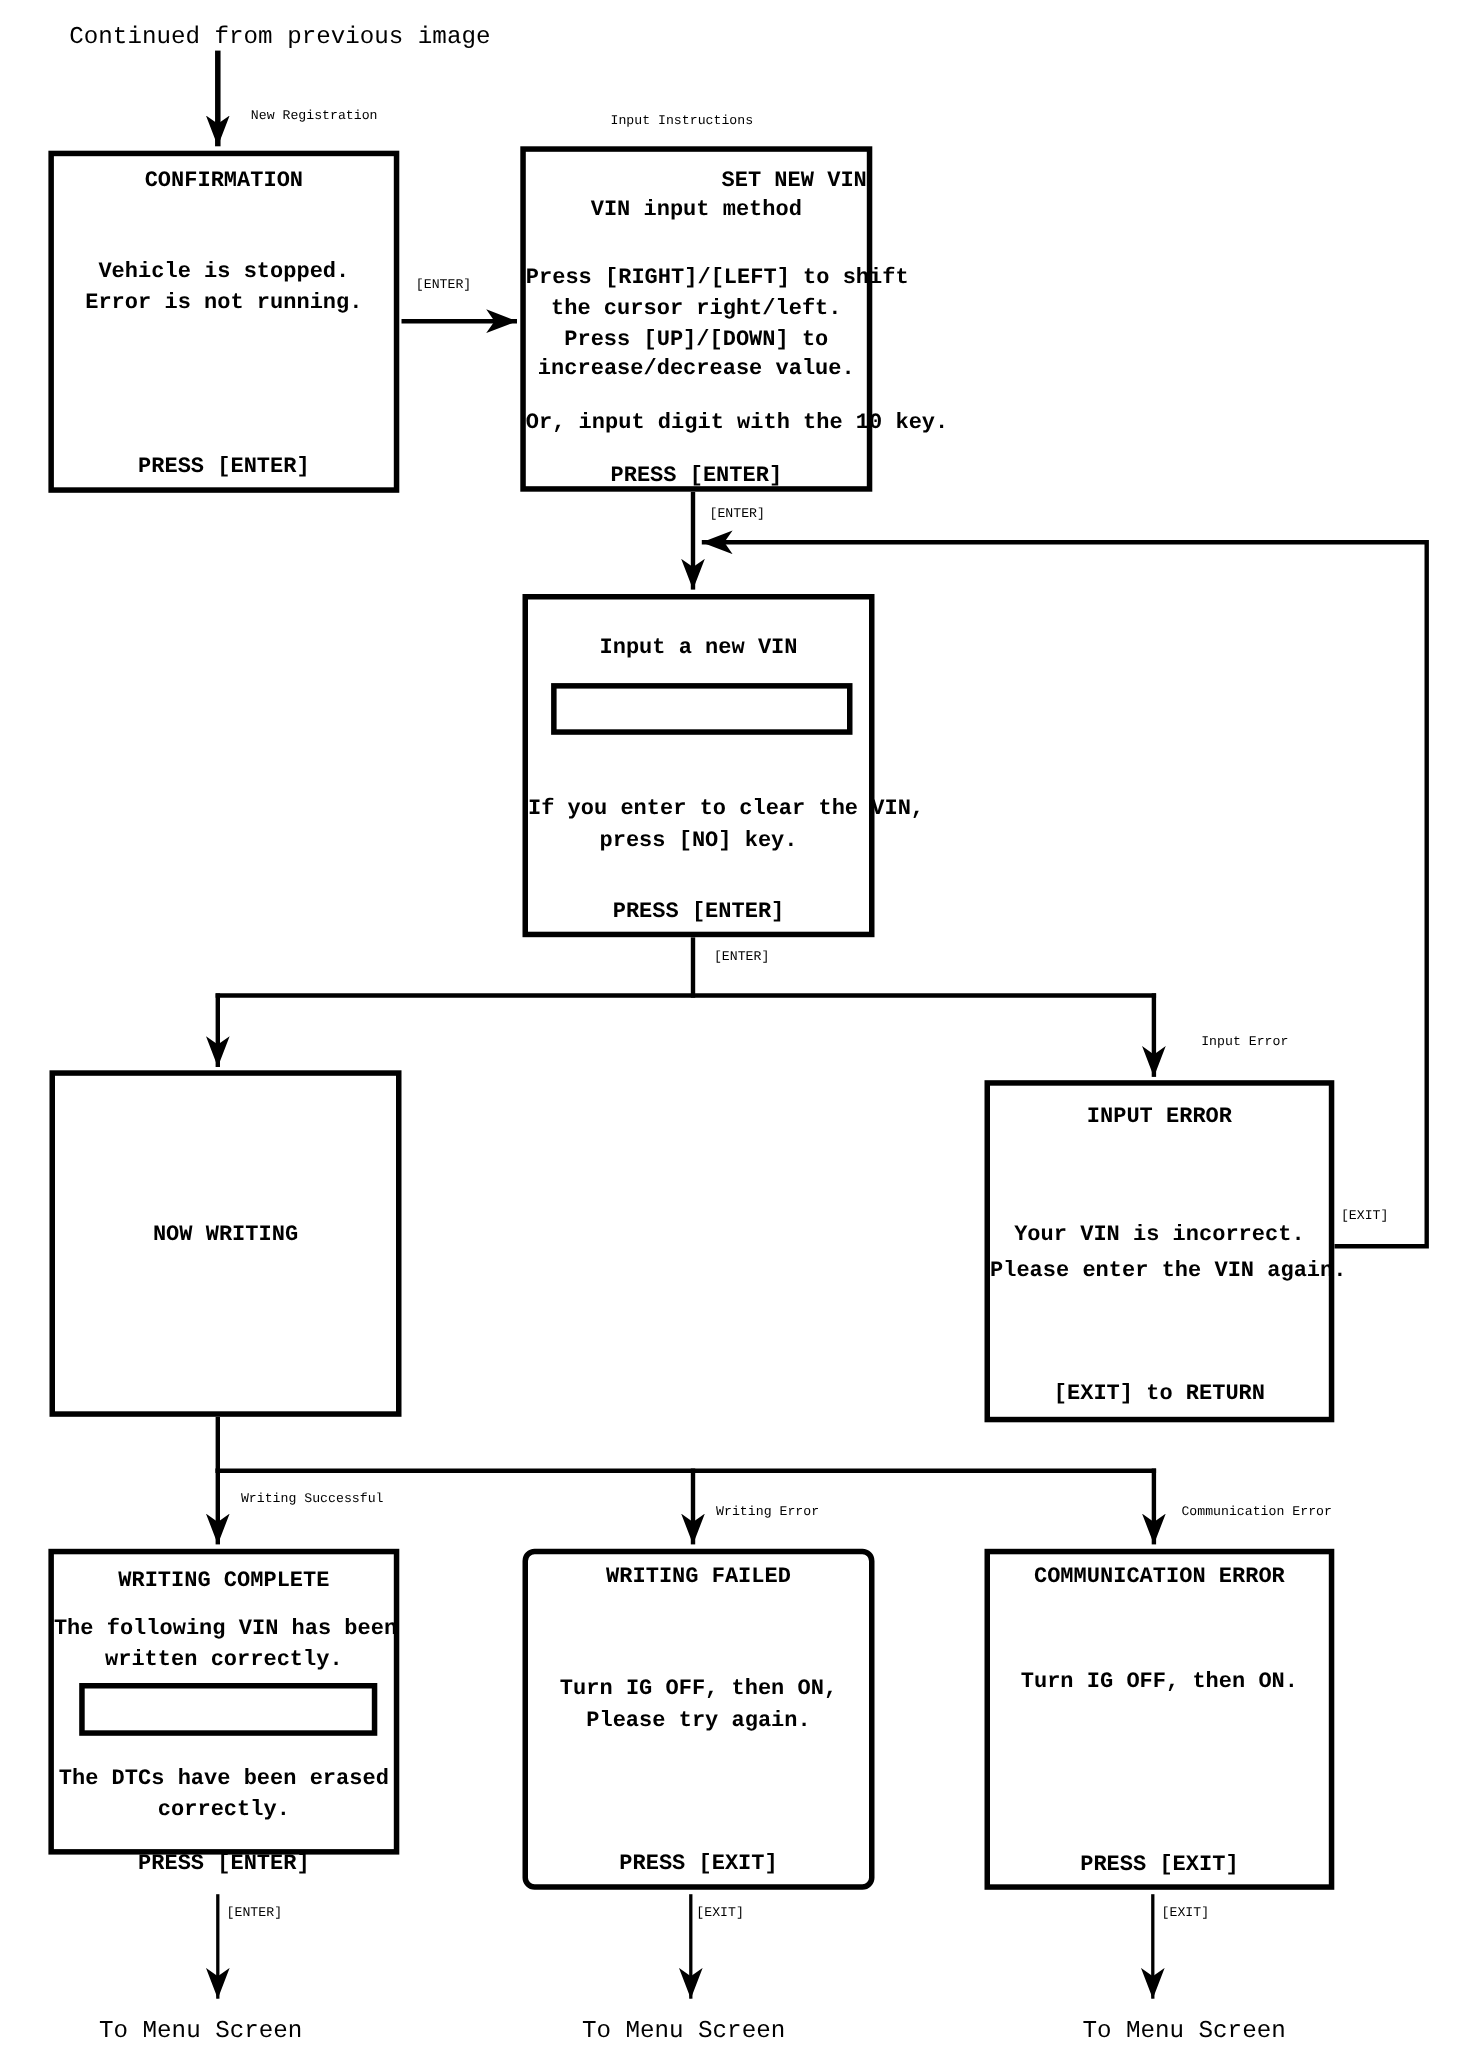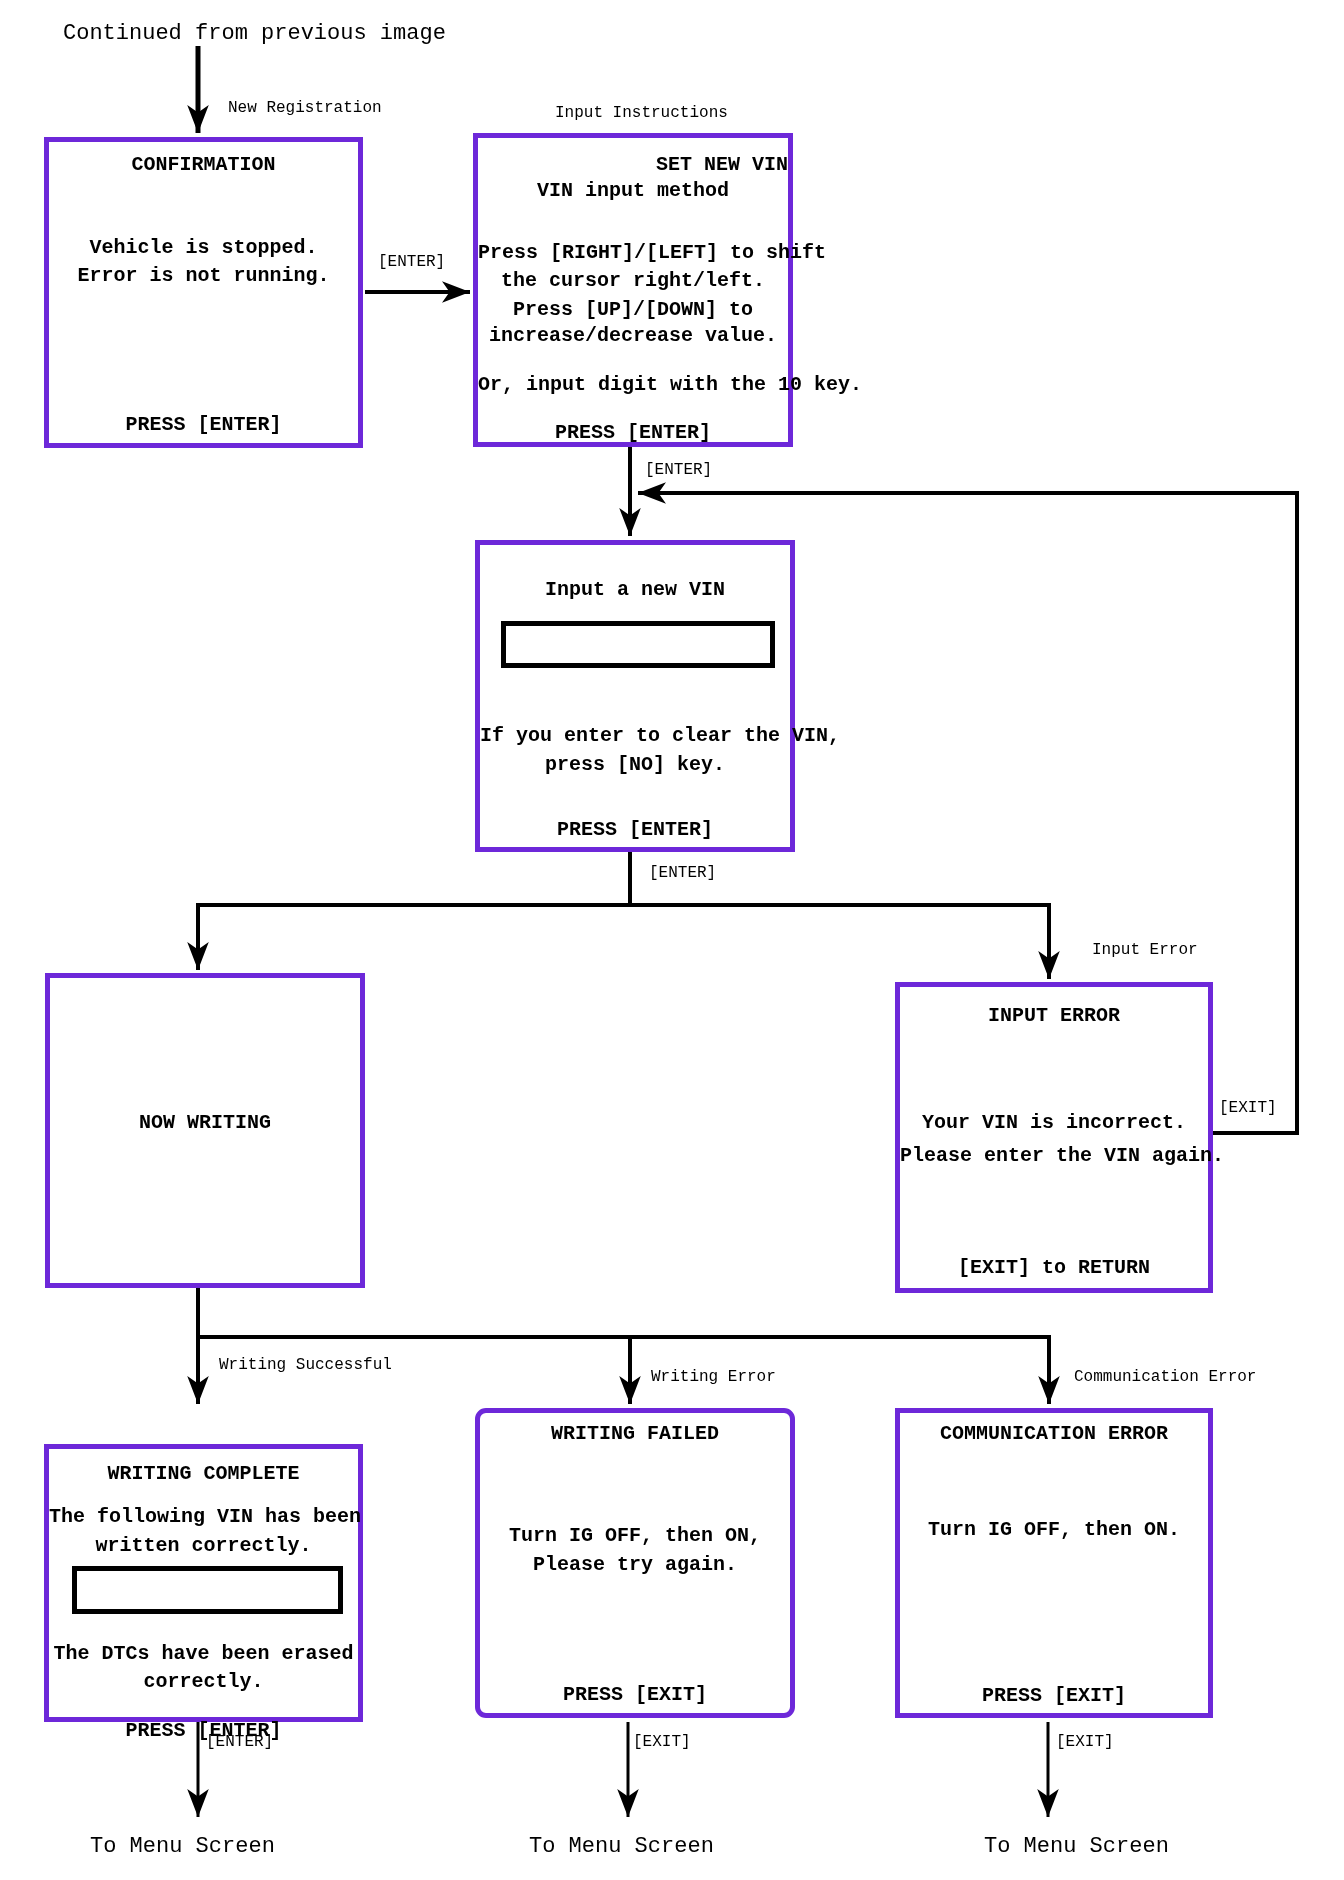--- a/index.html
+++ b/index.html
@@ -8,40 +8,40 @@
     width:1344px;height:1880px;
     background:#ffffff;
     font-family:Liberation Mono, monospace;
     color:#000;
     overflow:hidden;
   }
   .wires{position:absolute;left:0;top:0;width:1344px;height:1880px;}
   .screen{
     position:absolute;
     box-sizing:border-box;
-    border:5px solid #6d28d9;
+    border:5px solid #000000;
     background:#ffffff;
   }
   .bt{
     position:absolute;left:0;right:0;
     text-align:center;
     font-size:20px;font-weight:700;
     line-height:1.15;
     white-space:nowrap;
   }
   .field{
     position:absolute;
     box-sizing:border-box;
     border:5px solid #000;
     background:#ffffff;
     font-size:20px;font-weight:700;
   }
   .lbl{
     position:absolute;
-    font-size:16px;font-weight:400;
+    font-size:12px;font-weight:400;
     line-height:1.15;
     white-space:nowrap;
   }
   .lbl-big{font-size:22px;}
   .lbl-cont{font-size:22px;}
 </style>
 </head>
 <body>
 
 <div class="canvas">
@@ -118,21 +118,21 @@
     <div class="bt" style="top:133px;">NOW WRITING</div>
   </div>
 
   <div class="screen" style="left:895px;top:982px;width:318px;height:311px;">
     <div class="bt" style="top:17px;">INPUT ERROR</div>
     <div class="bt" style="top:124px;">Your VIN is incorrect.</div>
     <div class="bt" style="top:157px;">Please enter the VIN again.</div>
     <div class="bt" style="top:269px;">[EXIT] to RETURN</div>
   </div>
 
-  <div class="screen" style="left:44px;top:1444px;width:319px;height:278px;">
+  <div class="screen" style="left:44px;top:1408px;width:319px;height:278px;">
     <div class="bt" style="top:13px;">WRITING COMPLETE</div>
     <div class="bt" style="top:56px;">The following VIN has been</div>
     <div class="bt" style="top:85px;">written correctly.</div>
     <div class="field" style="left:23px;top:117px;width:271px;height:48px;"></div>
     <div class="bt" style="top:193px;">The DTCs have been erased</div>
     <div class="bt" style="top:221px;">correctly.</div>
     <div class="bt" style="top:270px;">PRESS [ENTER]</div>
   </div>
 
   <div class="screen" style="left:475px;top:1408px;width:320px;height:310px;border-radius:11px;">

